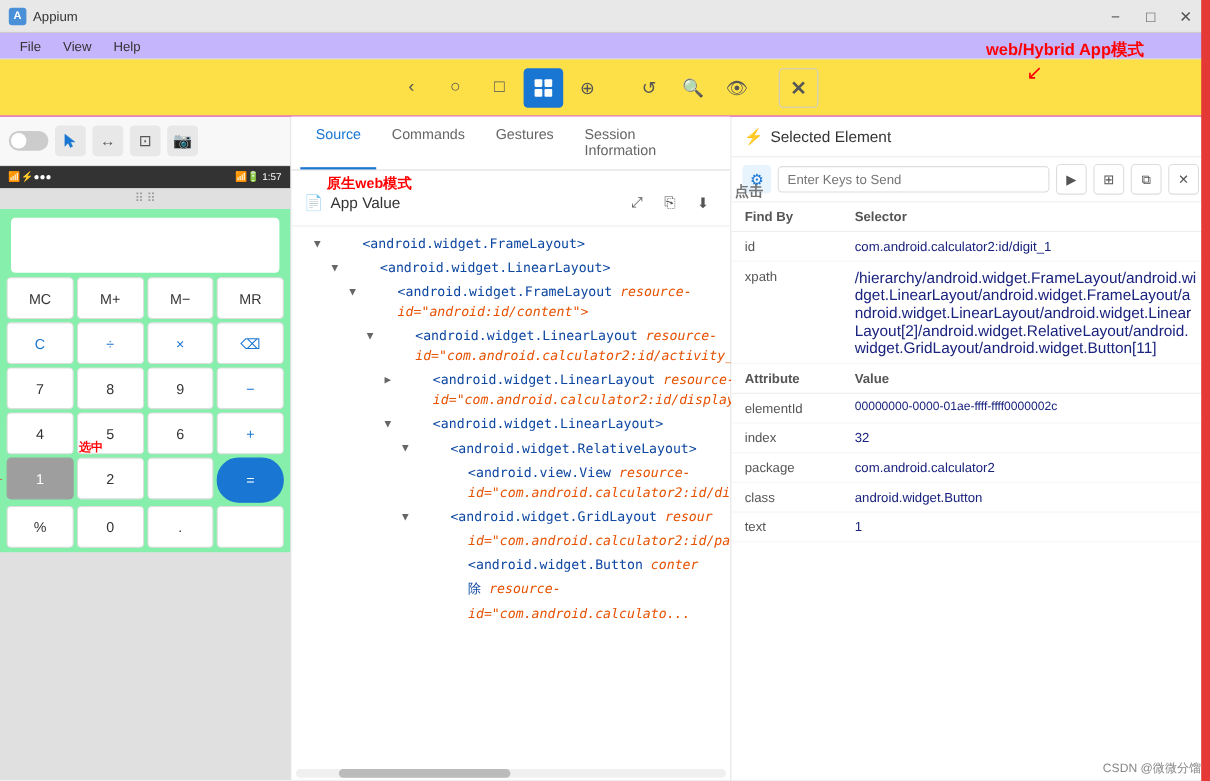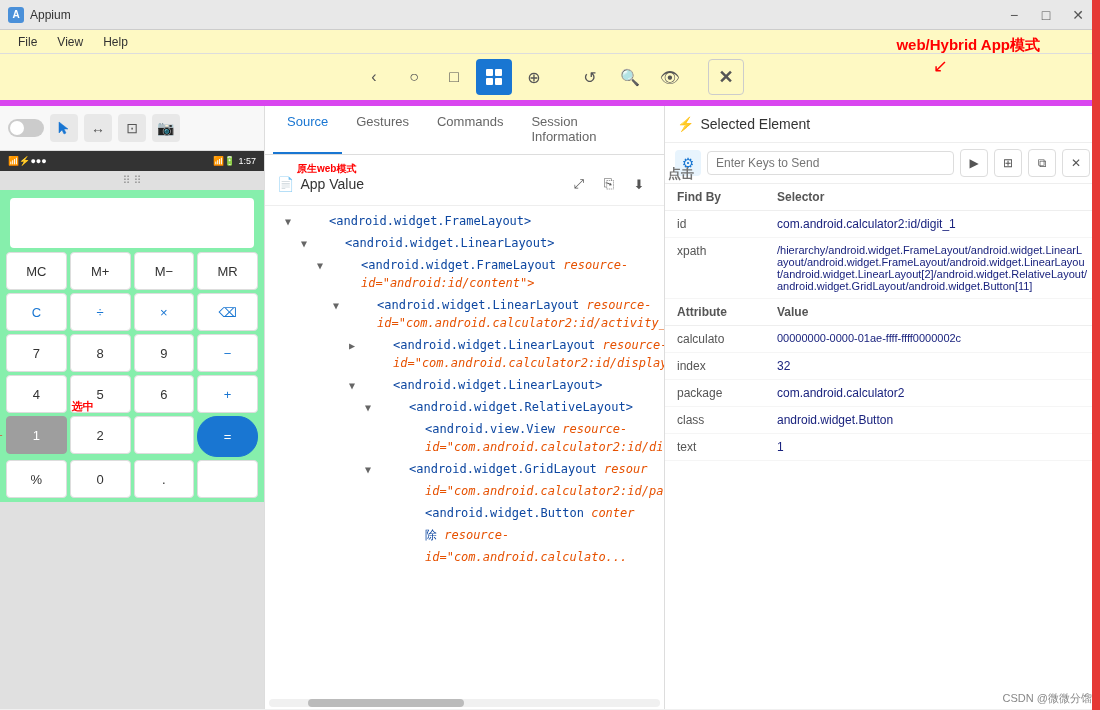--- a/index.html
+++ b/index.html
@@ -6,25 +6,25 @@
     body { font-family: 'Segoe UI', Arial, sans-serif; font-size: 13px; background: #f0f0f0; overflow: hidden; width: 1100px; height: 710px; }
     
     
     .title-bar { height: 30px; background: #e8e8e8; display: flex; align-items: center; padding: 0 8px; border-bottom: 1px solid #ccc; }
     .title-bar-icon { width: 16px; height: 16px; margin-right: 6px; background: #4a90d9; border-radius: 3px; display: flex; align-items: center; justify-content: center; color: white; font-size: 10px; font-weight: bold; }
     .title-bar-title { font-size: 12px; color: #333; flex: 1; }
     .title-bar-controls { display: flex; gap: 4px; }
     .title-btn { width: 28px; height: 20px; background: none; border: none; cursor: pointer; font-size: 14px; display: flex; align-items: center; justify-content: center; color: #555; }
 
     
-    .menu-bar { height: 24px; background: #fef9c3; display: flex; align-items: center; padding: 0 8px; border-bottom: 1px solid #ddd; }
+    .menu-bar { height: 24px; background: #c4b5fd; display: flex; align-items: center; padding: 0 8px; border-bottom: 1px solid #ddd; }
     .menu-item { padding: 2px 10px; font-size: 12px; color: #333; cursor: pointer; }
 
     
-    .toolbar { height: 52px; background: #fef9c3; border-bottom: 6px solid #d946ef; display: flex; align-items: center; justify-content: center; gap: 4px; padding: 0 16px; position: relative; }
+    .toolbar { height: 52px; background: #fde047; border-bottom: 1px solid #d946ef; display: flex; align-items: center; justify-content: center; gap: 4px; padding: 0 16px; position: relative; }
     .tool-btn { width: 36px; height: 36px; border: none; background: none; cursor: pointer; border-radius: 4px; display: flex; align-items: center; justify-content: center; font-size: 16px; color: #555; }
     .tool-btn.active { background: #1976d2; color: white; }
     .tool-btn.close-btn { color: #555; }
 
     
     .main-content { display: flex; height: calc(710px - 30px - 24px - 52px - 1px); }
 
     
     .device-panel { width: 265px; background: #f8f8f8; border-right: 1px solid #ddd; display: flex; flex-direction: column; }
     .device-controls { padding: 8px; display: flex; align-items: center; gap: 6px; border-bottom: 1px solid #ddd; }
@@ -203,25 +203,25 @@
           <div class="calc-btn"></div>
         </div>
       </div>
     </div>
   </div>
 
   <div class="source-panel">
 
     <div class="tabs-bar" style="position:relative;">
       <div class="tab active">Source</div>
+      <div class="tab">Commands</div>
       <div class="tab">Gestures</div>
-      <div class="tab">Commands</div>
       <div class="tab">Session Information</div>
 
-      <div style="position:absolute; bottom:-22px; left:32px; color:red; font-size:10px; font-weight:bold; z-index:10; white-space:nowrap;">原生web模式</div>
+      <div style="position:absolute; bottom:-22px; left:32px; color:red; font-size:13px; font-weight:bold; z-index:10; white-space:nowrap;">原生web模式</div>
     </div>
 
     <div class="panel-header" style="margin-top:8px; position:relative;">
       <div class="panel-title">
         <span>📄</span>
         <span>App Value</span>
       </div>
       <div class="panel-actions">
         <button class="action-btn">⤢</button>
         <button class="action-btn">⎘</button>
@@ -317,35 +317,35 @@
             <th>Selector</th>
           </tr>
         </thead>
         <tbody>
           <tr>
             <td>id</td>
             <td>com.android.calculator2:id/digit_1</td>
           </tr>
           <tr>
             <td>xpath</td>
-            <td style="font-size:11px;margin-top:28px;">/hierarchy/android.widget.FrameLayout/android.widget.LinearLayout/android.widget.FrameLayout/android.widget.LinearLayout/android.widget.LinearLayout[2]/android.widget.RelativeLayout/android.widget.GridLayout/android.widget.Button[11]</td>
+            <td style="font-size:14px;margin-top:28px;">/hierarchy/android.widget.FrameLayout/android.widget.LinearLayout/android.widget.FrameLayout/android.widget.LinearLayout/android.widget.LinearLayout[2]/android.widget.RelativeLayout/android.widget.GridLayout/android.widget.Button[11]</td>
           </tr>
         </tbody>
       </table>
 
       <table class="element-table">
         <thead>
           <tr>
             <th>Attribute</th>
             <th>Value</th>
           </tr>
         </thead>
         <tbody>
           <tr>
-            <td>calculato</td>
+            <td>elementId</td>
             <td style="font-size:11px;">00000000-0000-01ae-ffff-ffff0000002c</td>
           </tr>
           <tr>
             <td>index</td>
             <td>32</td>
           </tr>
           <tr>
             <td>package</td>
             <td>com.android.calculator2</td>
           </tr>

